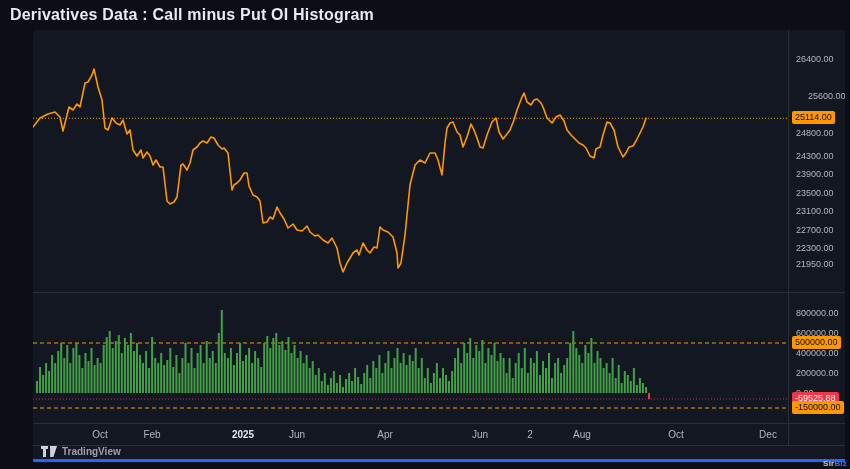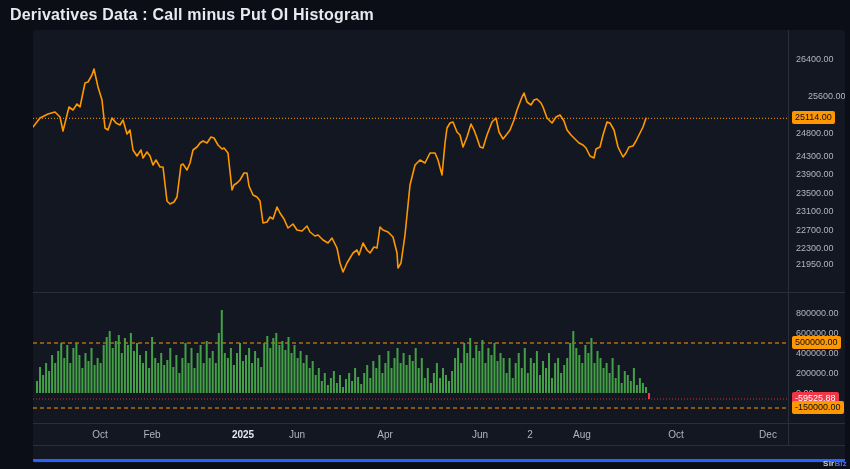--- a/index.html
+++ b/index.html
@@ -311,19 +311,30 @@
       <div class="tlabel strong" style="left: 210px;">2025</div>
       <div class="tlabel" style="left: 264px;">Jun</div>
       <div class="tlabel" style="left: 352px;">Apr</div>
       <div class="tlabel" style="left: 447px;">Jun</div>
       <div class="tlabel" style="left: 497px;">2</div>
       <div class="tlabel" style="left: 549px;">Aug</div>
       <div class="tlabel" style="left: 643px;">Oct</div>
       <div class="tlabel" style="left: 735px;">Dec</div>
     </div>
 
+  <div class="toolbar">
+    <span class="tv-logo">
+      <svg width="16" height="11" viewBox="0 0 16 11">
+        <g fill="#cfd3dc">
+          <path d="M0 0 h7 v3 h-2 v8 h-3 v-8 h-2 z"></path>
+          <polygon points="9,0 16,0 12.4,11 9.2,11"></polygon>
+        </g>
+      </svg>
+      <span>TradingView</span>
+    </span>
+  </div>
 
   <div class="bluebar"></div>
 </div>
 
 <div class="watermark">
   <span>Sir</span><span class="wm-blue">Biz</span>
 </div>
 
 </body></html>

